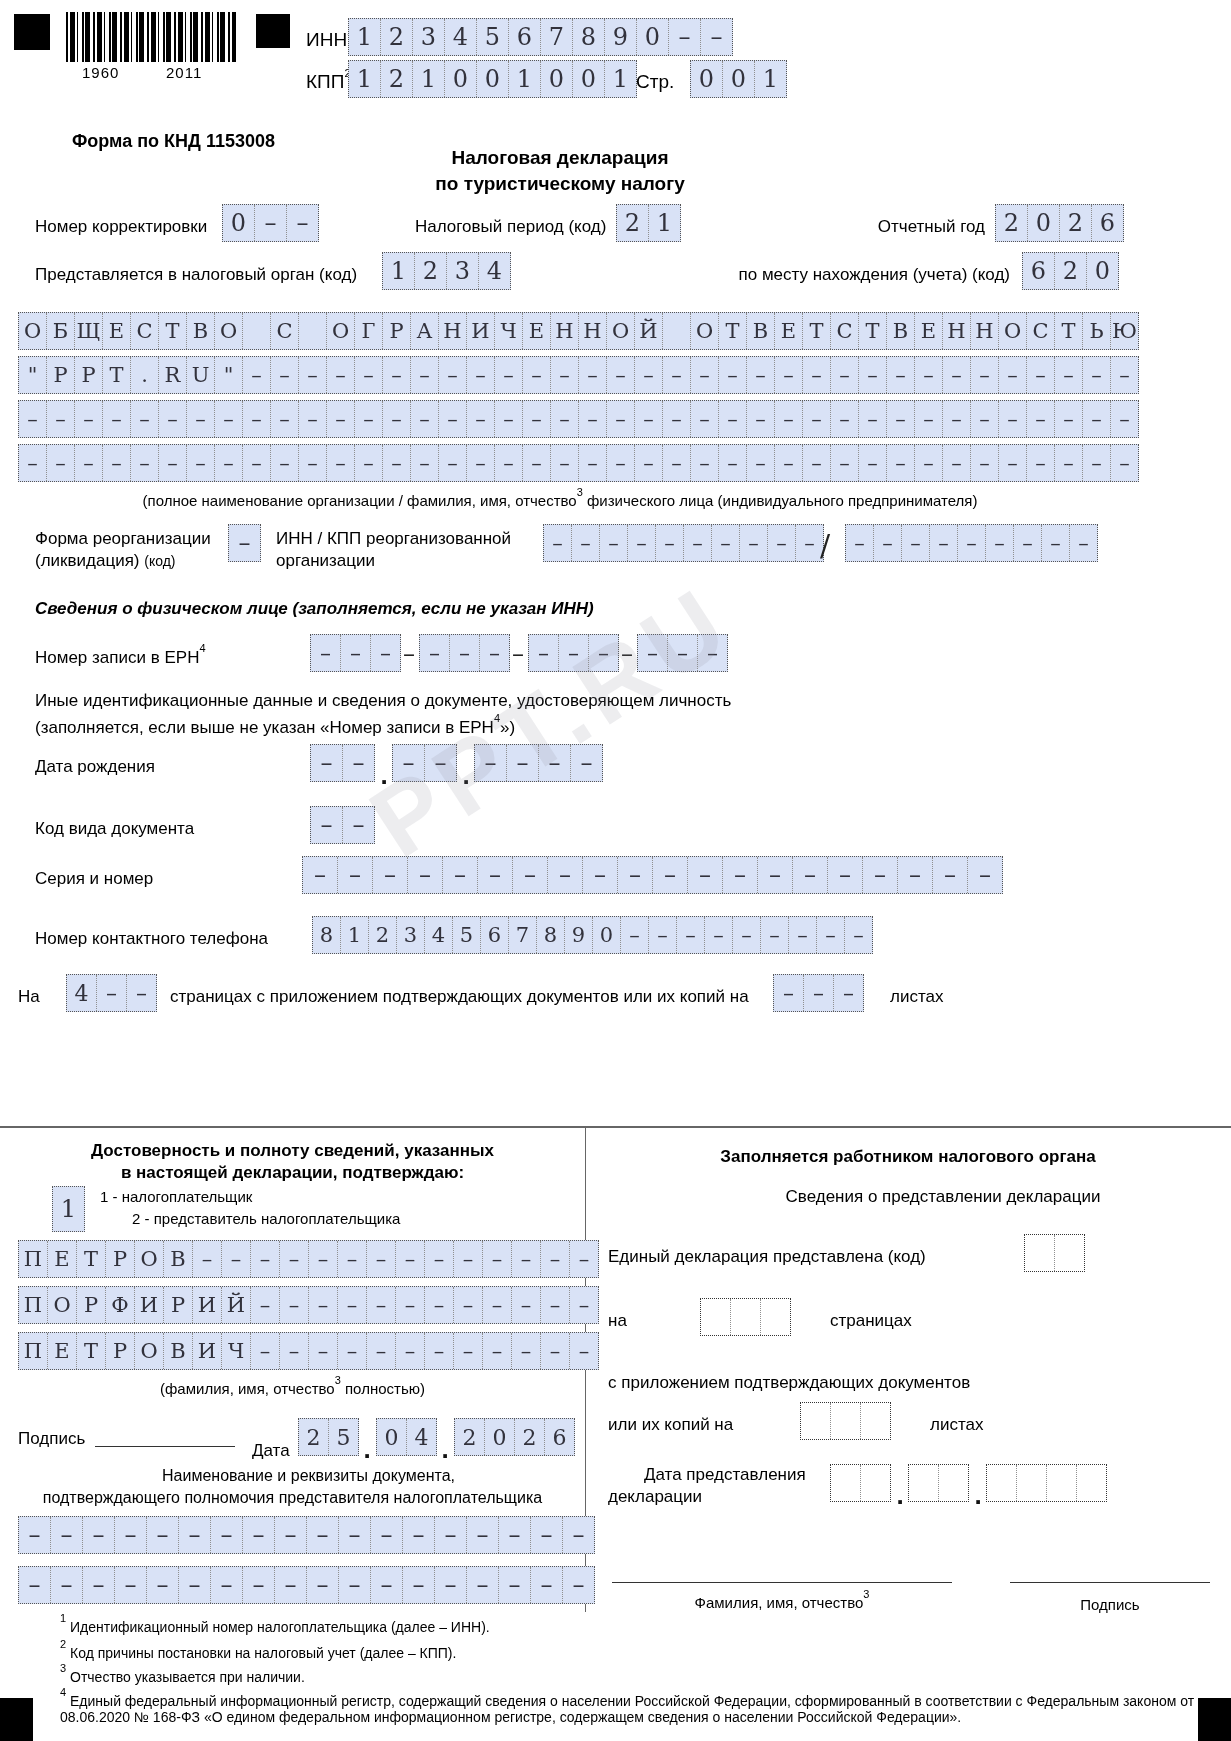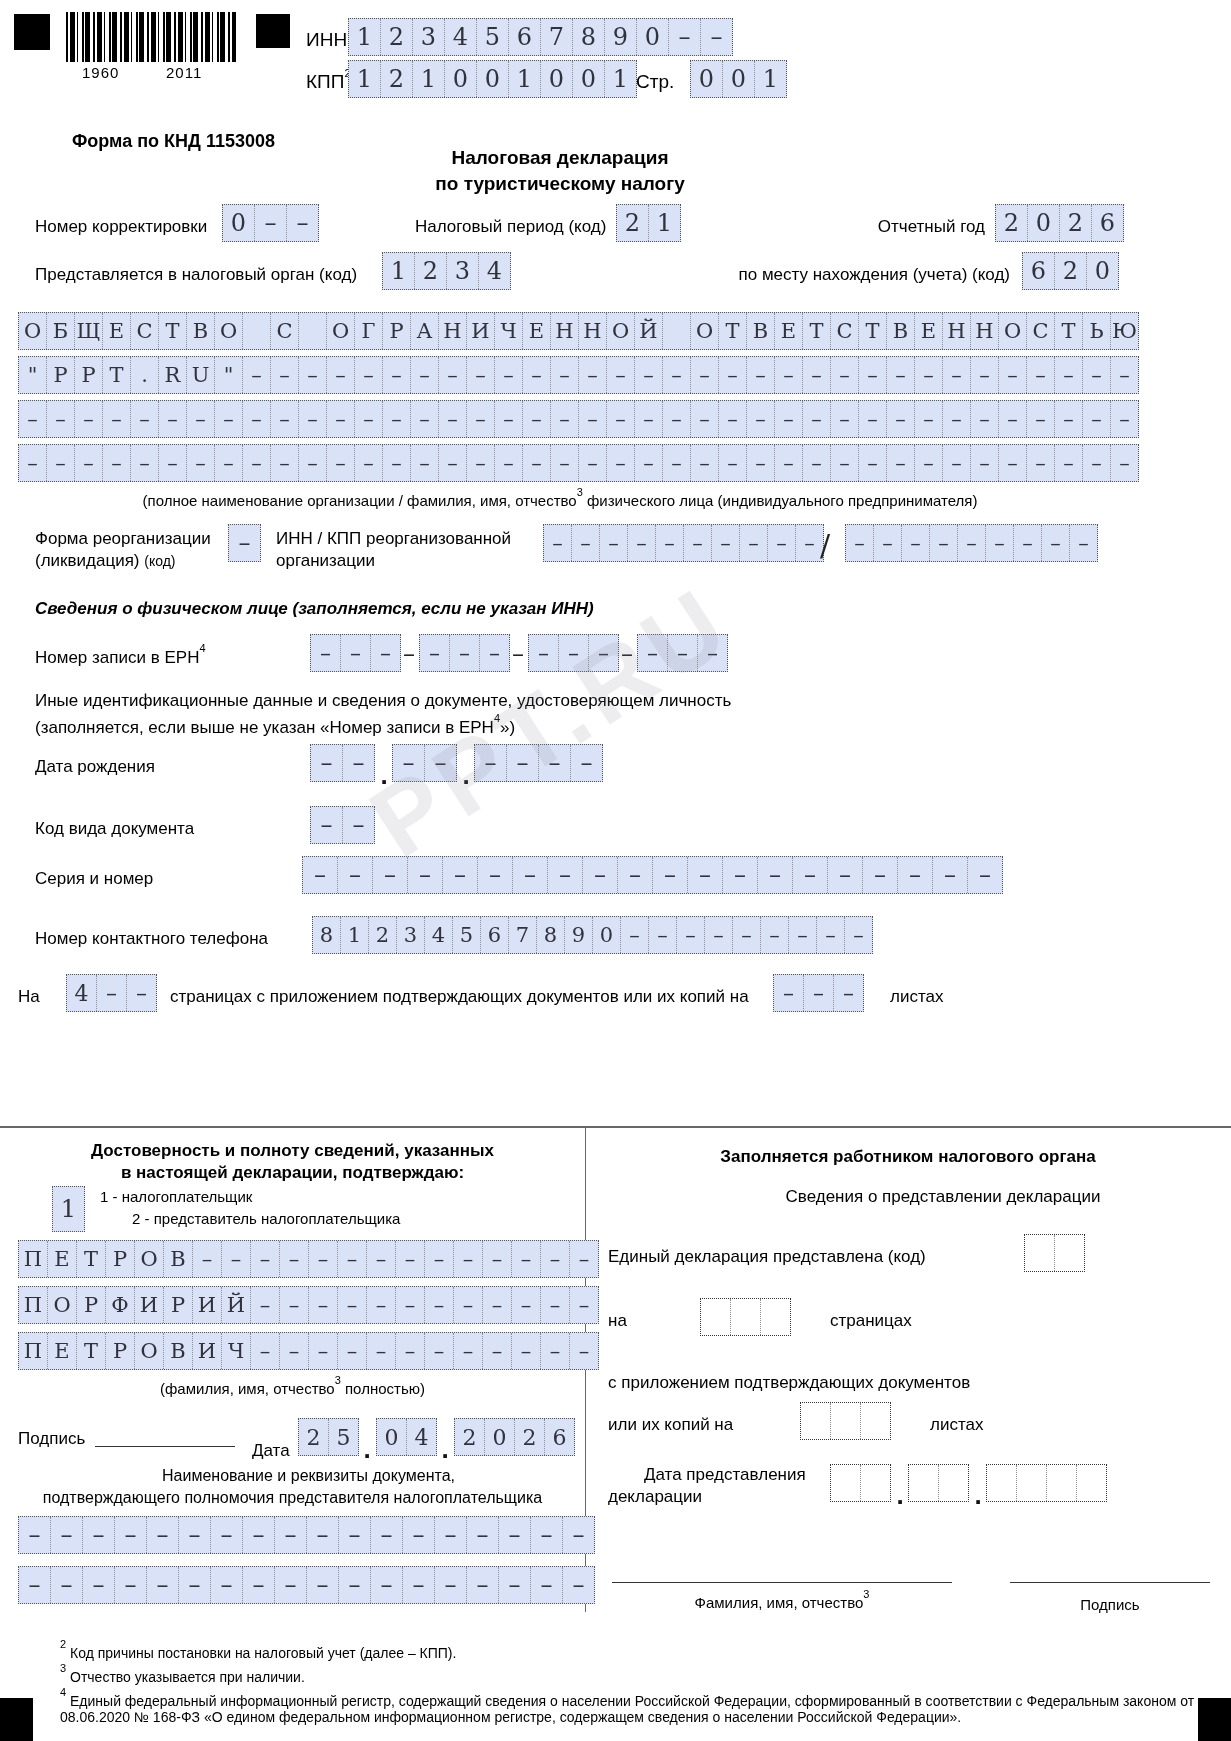--- a/index.html
+++ b/index.html
@@ -628,20 +628,21 @@
       <span class="cell"></span>
       <span class="cell"></span>
       <span class="cell"></span>
     </div>
 
   <div class="hline thin" style="left:612px;top:1582px;width:340px;"></div>
   <div class="lbl cap center" style="left:612px;top:1592px;width:340px;"><span>Фамилия, имя, отчество</span><sup>3</sup></div>
   <div class="hline thin" style="left:1010px;top:1582px;width:200px;"></div>
   <div class="lbl cap center" style="left:1010px;top:1596px;width:200px;">Подпись</div>
 
+  <div class="foot" style="left:60px;top:1616px;width:1150px;"><sup>1</sup> <span>Идентификационный номер налогоплательщика (далее – ИНН).</span></div>
   <div class="foot" style="left:60px;top:1642px;width:1150px;"><sup>2</sup> <span>Код причины постановки на налоговый учет (далее – КПП).</span></div>
   <div class="foot" style="left:60px;top:1666px;width:1150px;"><sup>3</sup> <span>Отчество указывается при наличии.</span></div>
   <div class="foot" style="left:60px;top:1690px;width:1140px;"><sup>4</sup> <span>Единый федеральный информационный регистр, содержащий сведения о населении Российской Федерации, сформированный в соответствии с Федеральным законом от 08.06.2020 № 168-ФЗ «О едином федеральном информационном регистре, содержащем сведения о населении Российской Федерации».</span></div>
 
   <div class="sq" style="left:0;top:1698px;width:33px;height:43px;"></div>
   <div class="sq" style="left:1198px;top:1698px;width:33px;height:43px;"></div>
 
   <div class="watermark">PPT.RU</div>
 
 </div>

